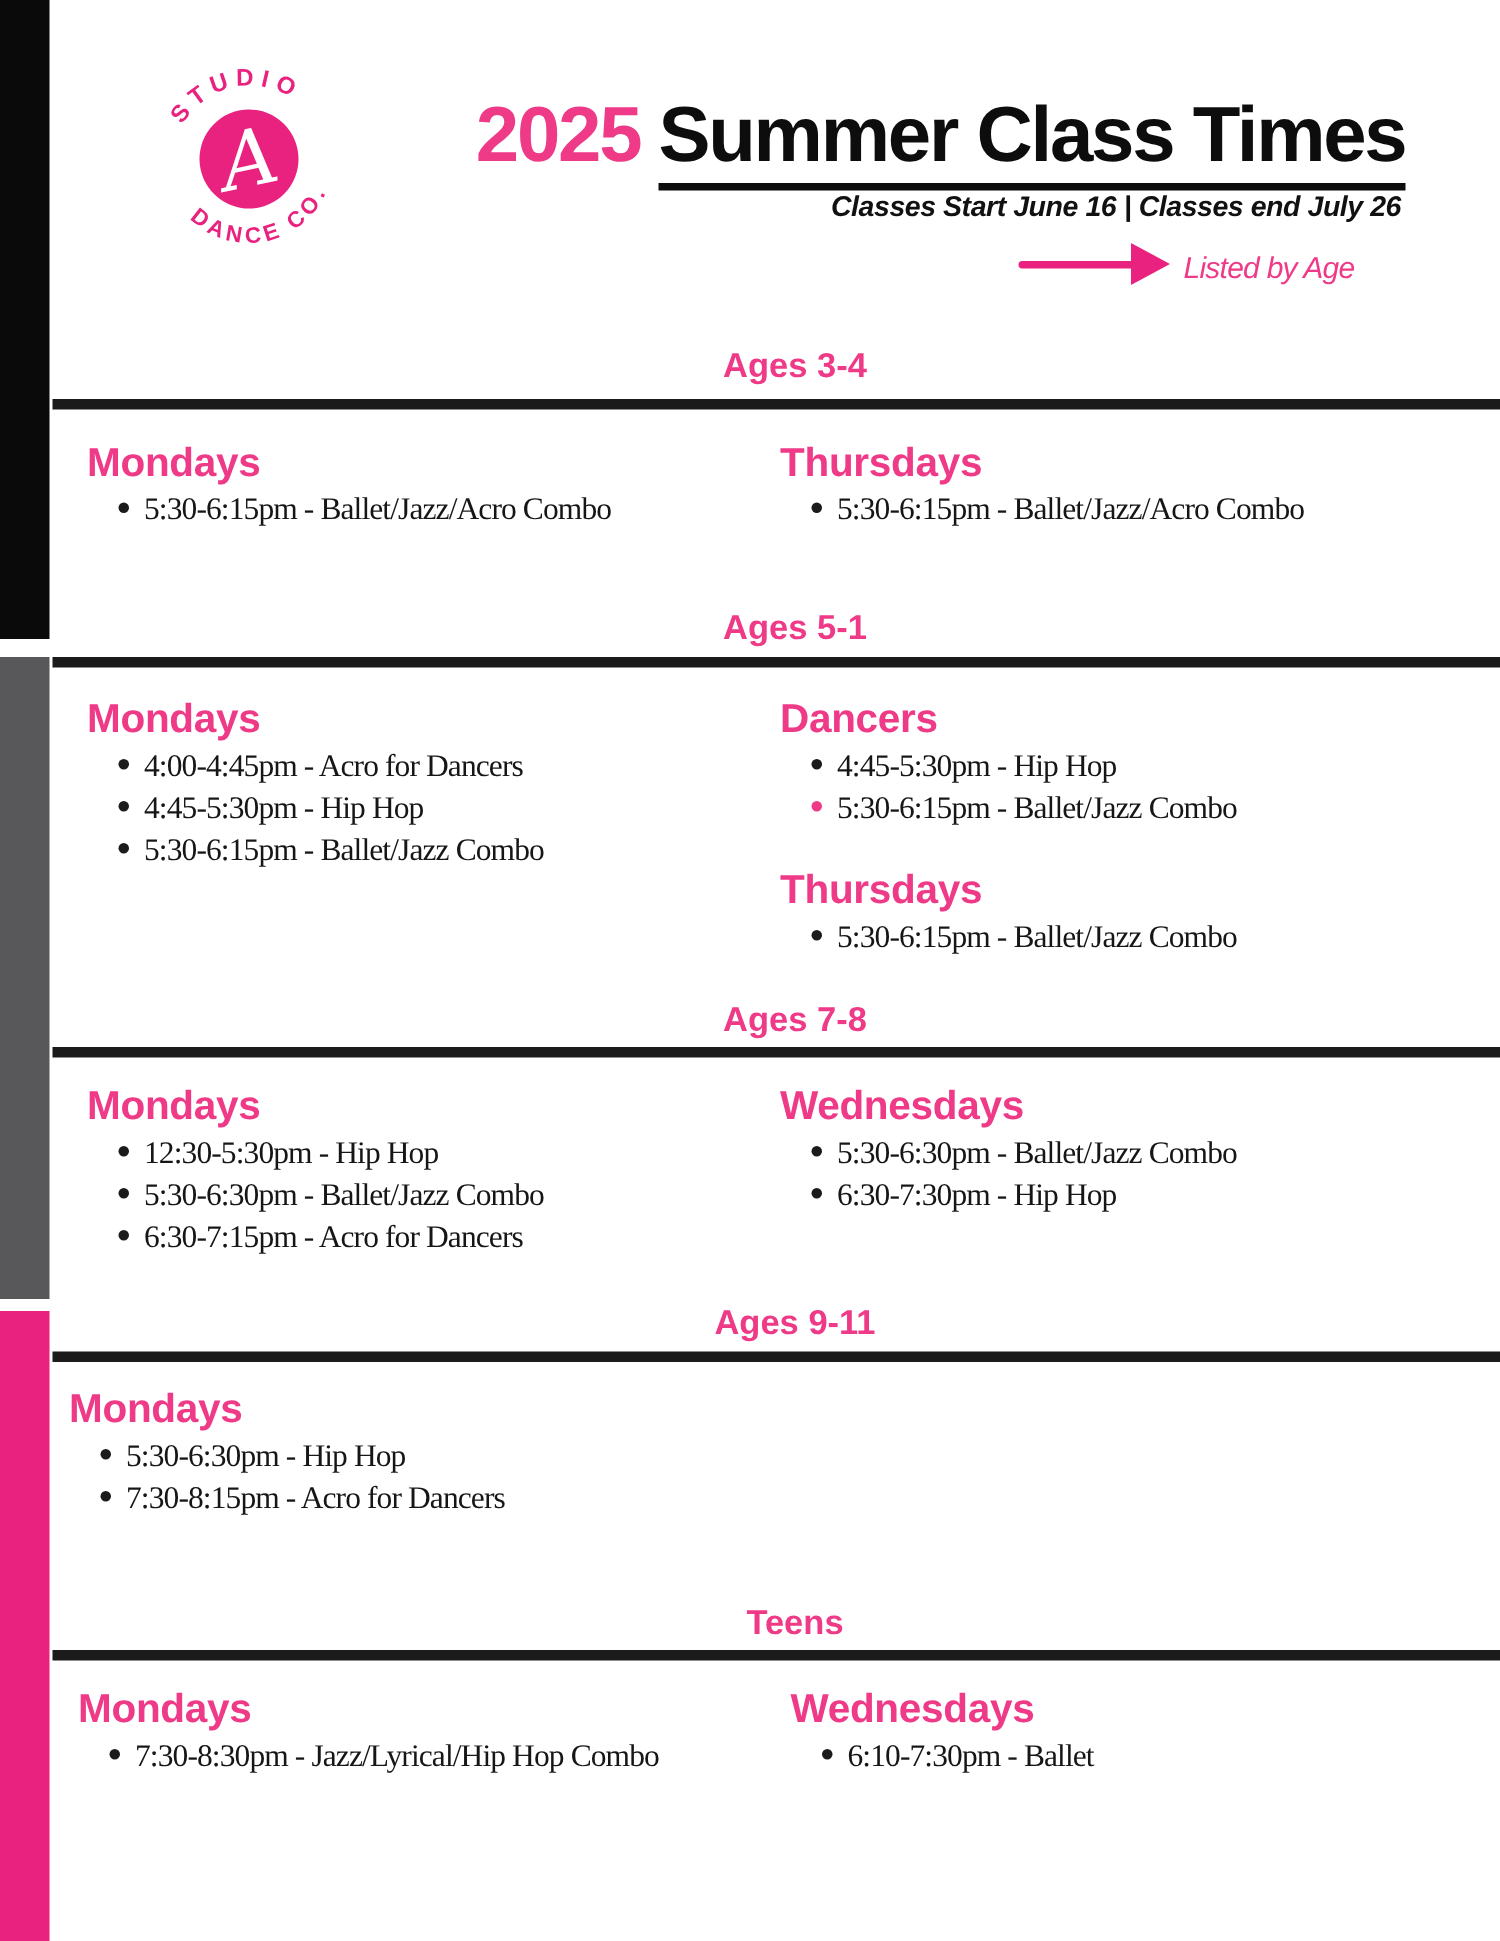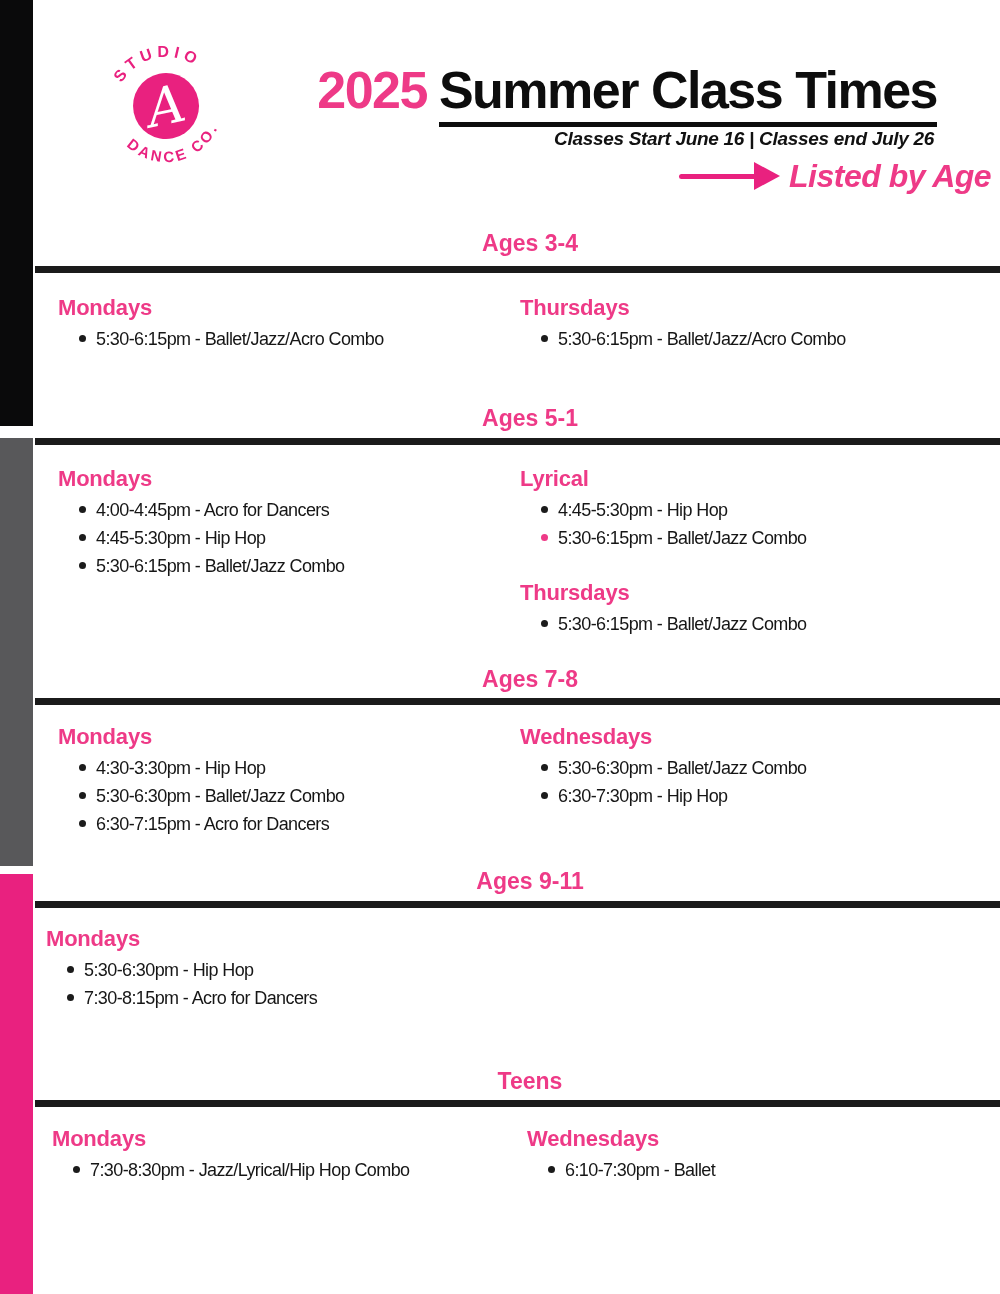--- a/index.html
+++ b/index.html
@@ -31,46 +31,46 @@
   .subtitle{
     position:absolute;top:128px;right:66px;white-space:nowrap;
     font-size:19px;font-weight:bold;font-style:italic;letter-spacing:-0.3px;color:#111;
   }
   .arrow-shaft{position:absolute;left:679px;top:174px;width:78px;height:5px;background:var(--pink);border-radius:3px;}
   .arrow-head{
     position:absolute;left:754px;top:162px;width:0;height:0;
     border-left:26px solid var(--pink);border-top:14px solid transparent;border-bottom:14px solid transparent;
   }
   .listed{
-    position:absolute;left:789px;top:158px;white-space:nowrap;
-    font-size:32px;font-weight:bold;font-style:italic;letter-spacing:-0.5px;color:var(--pink2);
+    position:absolute;left:789px;top:168px;white-space:nowrap;
+    font-size:20px;font-weight:normal;font-style:italic;letter-spacing:-0.5px;color:var(--pink2);
   }
   
   .sec-heading{
     position:absolute;left:60px;width:940px;text-align:center;
     font-size:23px;font-weight:bold;color:var(--pink2);line-height:34px;
   }
   .rule{position:absolute;left:35px;width:965px;height:7px;background:var(--rule);}
   .col{position:absolute;width:450px;}
   .col.c0{left:58px;}
   .col.c1{left:520px;}
   .s3 .col.c0{left:46px;}
   .s4 .col.c0{left:52px;}
   .s4 .col.c1{left:527px;}
   .s0 .sec-heading{top:226px;}  .s0 .rule{top:266px;}  .s0 .col{top:293px;}
   .s1 .sec-heading{top:401px;}  .s1 .rule{top:438px;}  .s1 .col{top:464px;}
   .s2 .sec-heading{top:662px;}  .s2 .rule{top:698px;}  .s2 .col{top:722px;}
   .s3 .sec-heading{top:864px;}  .s3 .rule{top:901px;}  .s3 .col{top:924px;}
   .s4 .sec-heading{top:1064px;} .s4 .rule{top:1100px;} .s4 .col{top:1124px;}
   .day-block + .day-block{margin-top:26px;}
-  .day{font-size:22px;font-weight:bold;color:var(--pink2);line-height:30px;letter-spacing:-0.2px;}
+  .day{font-size:27px;font-weight:bold;color:var(--pink2);line-height:30px;letter-spacing:-0.2px;}
   ul.classes{margin:2px 0 0 0;padding:0;list-style:none;}
   .classes li{
-    position:relative;padding-left:38px;font-size:18px;line-height:28px;
-    letter-spacing:-0.6px;color:var(--ink);white-space:nowrap;
+    position:relative;padding-left:38px;font-size:21px;line-height:28px;
+    letter-spacing:-0.6px;color:var(--ink);white-space:nowrap;font-family:Liberation Serif, serif;
   }
   .classes li .dot{
     position:absolute;left:21px;top:10px;width:7px;height:7px;border-radius:50%;background:var(--rule);
   }
   .classes li.pink-dot .dot{background:var(--pink2);}
 </style>
 </head>
 <body>
 
 <div class="page">
@@ -133,42 +133,42 @@
             <div class="day">Mondays</div>
             <ul class="classes">
               <li><span class="dot"></span><span>4:00-4:45pm - Acro for Dancers</span></li>
               <li><span class="dot"></span><span>4:45-5:30pm - Hip Hop</span></li>
               <li><span class="dot"></span><span>5:30-6:15pm - Ballet/Jazz Combo</span></li>
             </ul>
           </div>
         </div>
         <div class="col c1">
           <div class="day-block">
-            <div class="day">Lyrical</div>
+            <div class="day">Dancers</div>
             <ul class="classes">
               <li><span class="dot"></span><span>4:45-5:30pm - Hip Hop</span></li>
               <li class="pink-dot"><span class="dot"></span><span>5:30-6:15pm - Ballet/Jazz Combo</span></li>
             </ul>
           </div>
           <div class="day-block">
             <div class="day">Thursdays</div>
             <ul class="classes">
               <li><span class="dot"></span><span>5:30-6:15pm - Ballet/Jazz Combo</span></li>
             </ul>
           </div>
         </div>
       </div>
       <div class="section s2">
         <div class="sec-heading">Ages 7-8</div>
         <div class="rule"></div>
         <div class="col c0">
           <div class="day-block">
             <div class="day">Mondays</div>
             <ul class="classes">
-              <li><span class="dot"></span><span>4:30-3:30pm - Hip Hop</span></li>
+              <li><span class="dot"></span><span>12:30-5:30pm - Hip Hop</span></li>
               <li><span class="dot"></span><span>5:30-6:30pm - Ballet/Jazz Combo</span></li>
               <li><span class="dot"></span><span>6:30-7:15pm - Acro for Dancers</span></li>
             </ul>
           </div>
         </div>
         <div class="col c1">
           <div class="day-block">
             <div class="day">Wednesdays</div>
             <ul class="classes">
               <li><span class="dot"></span><span>5:30-6:30pm - Ballet/Jazz Combo</span></li>

